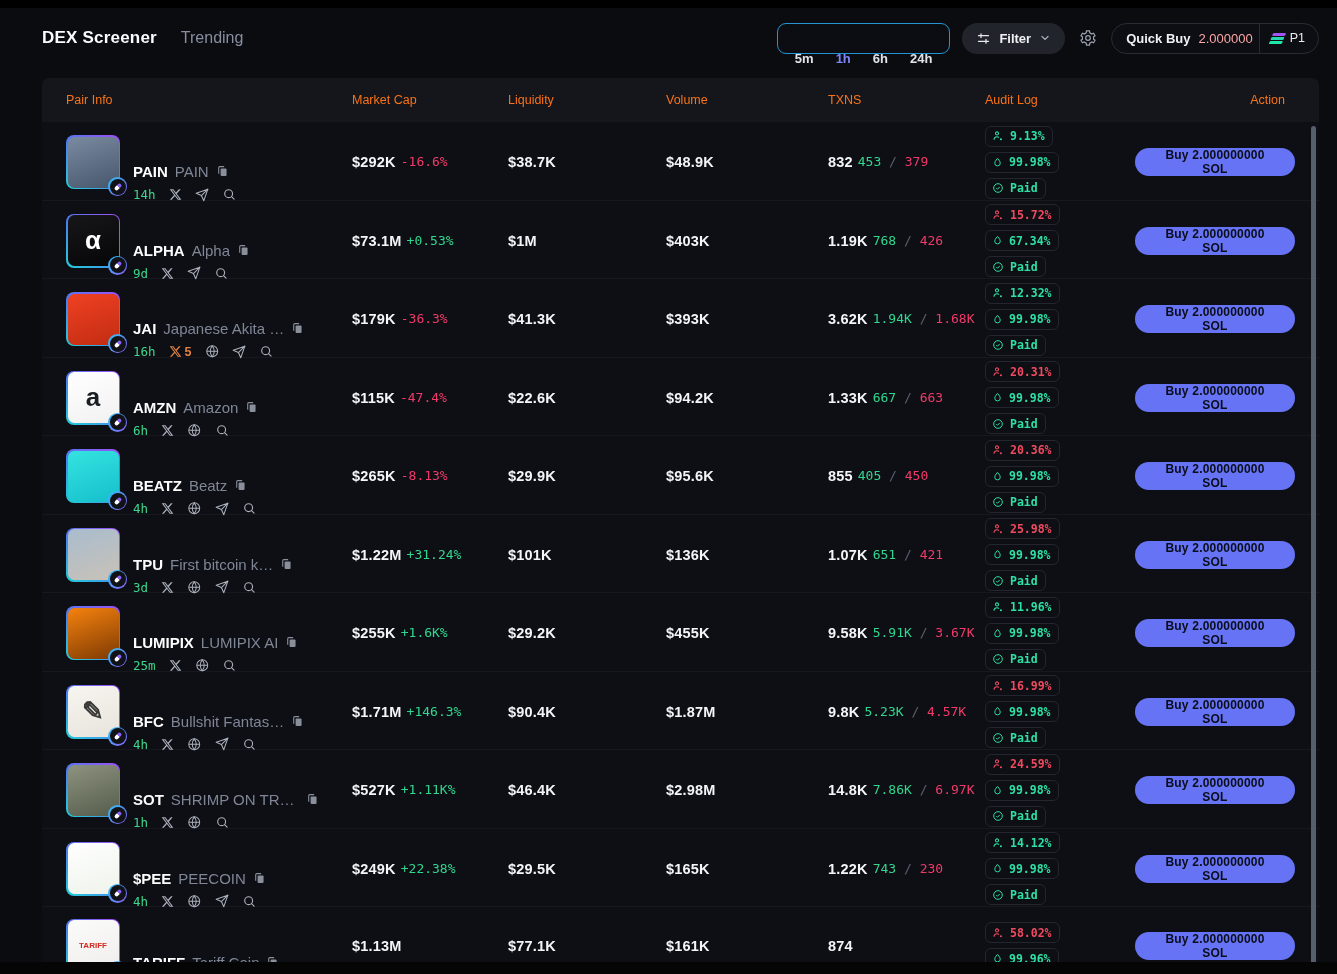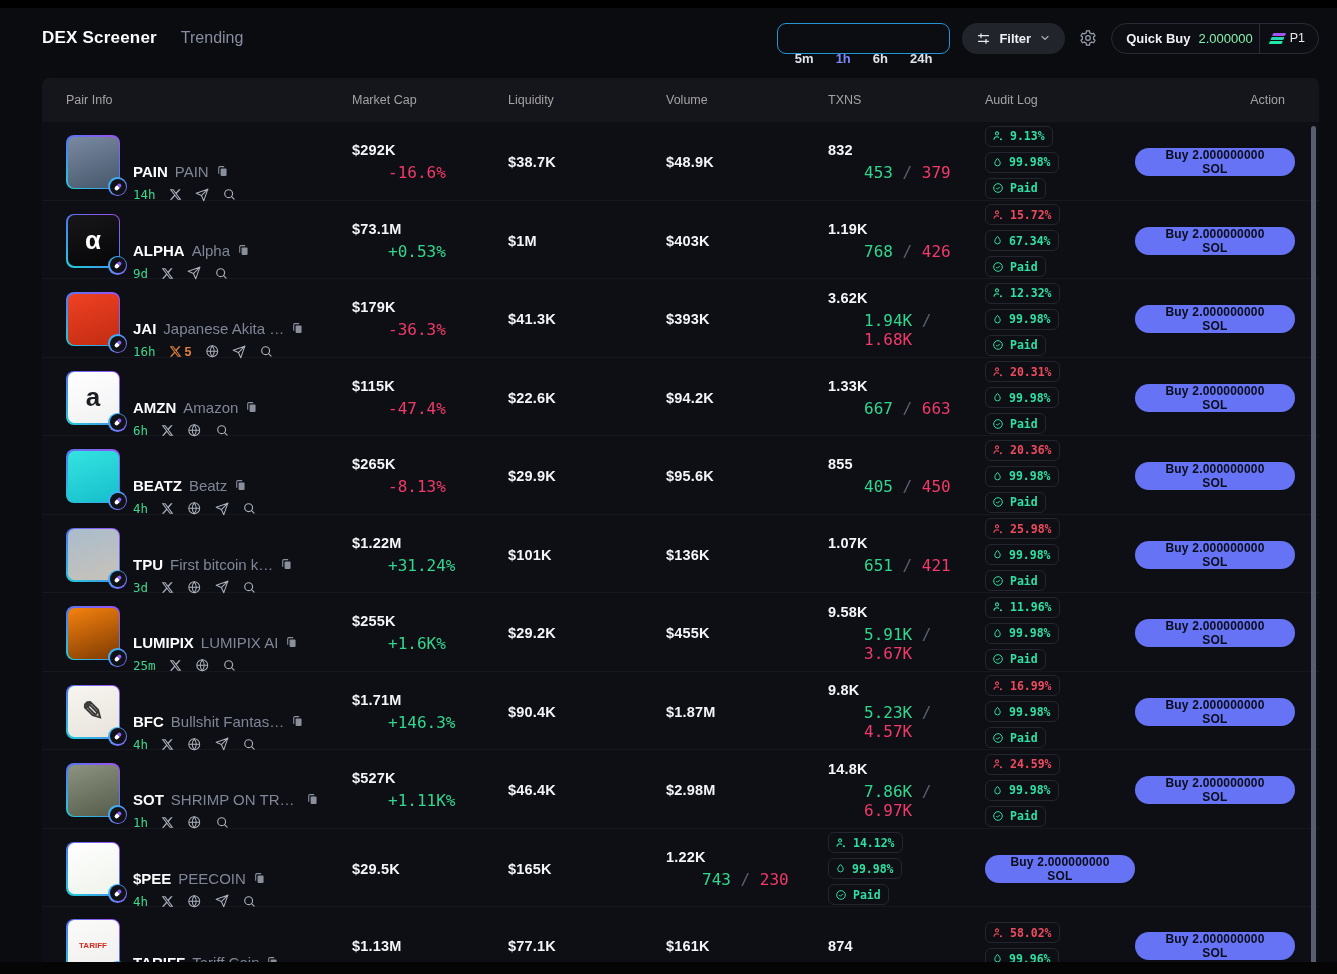--- a/index.html
+++ b/index.html
@@ -21,37 +21,37 @@
   .tf-btn { font-size:13px; font-weight:600; color:#dfe3ea; padding:2px 9px; border-radius:6px; cursor:pointer;margin-top:40px; }
   .tf-btn.active { color:#7d86f8; }
 
   .filter-btn { display:flex; align-items:center; gap:8px; background:#22242c; border-radius:16px; height:31px; padding:0 14px; cursor:pointer; }
   .filter-btn .lbl { font-size:13px; font-weight:bold; color:#eef0f4; }
   .icon-gray { color:#a8aeba; display:inline-flex; }
   .gear-wrap { color:#9aa0ae; display:flex; align-items:center; cursor:pointer; margin:0 2px; }
 
   .quickbuy-pill { display:flex; align-items:center; height:31px; border:1px solid #292c35; border-radius:16px; background:#0d0e13; overflow:hidden; }
   .qb-label { font-size:13px; font-weight:600; color:#eef0f4; padding:0 8px 0 14px; white-space:nowrap; }
-  .qb-value { font-size:13px; color:#86efac; max-width:62px; overflow:hidden; white-space:nowrap; }
+  .qb-value { font-size:13px; color:#fca5a5; max-width:62px; overflow:hidden; white-space:nowrap; }
   .qb-divider { width:1px; align-self:stretch; background:#292c35; margin-left:6px; }
   .qb-preset { display:flex; align-items:center; gap:6px; padding:0 13px 0 11px; cursor:pointer; }
   .qb-preset .p1 { font-size:12.5px; color:#e8eaee; }
   .sol-bars { display:flex; flex-direction:column; gap:1.5px; transform:skewX(-22deg); }
   .sol-bars i { display:block; width:13px; height:2.6px; border-radius:1px; }
 
   
   .table-wrap { position:absolute; top:70px; left:42px; width:1277px; bottom:-40px; background:#0e0f14; border-radius:7px 7px 0 0; overflow:hidden; }
   .grid-row { display:grid; grid-template-columns:286px 156px 158px 162px 157px 150px 1fr; align-items:center; padding:0 24px; }
-  .thead { height:44px; background:#15161c; color:#a3a3a3; font-size:12.5px; }
+  .thead { height:44px; background:#15161c; color:#f97316; font-size:12.5px; }
   .thead .col-action { text-align:right; padding-right:10px; }
 
   .trow { height:78.5px; border-bottom:1px solid #17181e; background:#0e0f14; }
-  .cell-col { display:flex; flex-direction:column; gap:5px; }
+  .cell-col { display:flex; flex-direction:row; gap:5px; }
   .val-main { font-size:14.5px; font-weight:600; color:#f4f5f8; letter-spacing:.2px; }
-  .val-sub { font-size:16px;margin-left:36px; }
+  .val-sub { font-size:13px; }
   .up { color:#31d78f; } .down { color:#f13a6a; }
   .slash { color:#596070; }
 
   .pair-cell { display:flex; align-items:center; gap:13px; }
   .av-outer { position:relative; width:54px; height:54px; flex:0 0 54px; }
   .av-border { width:54px; height:54px; border-radius:8px; padding:1.5px; background:linear-gradient(215deg,#a04ef5 0%,#4d7df0 48%,#22cfd8 100%); }
   .av-img { width:100%; height:100%; border-radius:6.5px; display:flex; align-items:center; justify-content:center; overflow:hidden; font-weight:bold; }
   .av-badge { position:absolute; right:-7px; bottom:-7px; width:19px; height:19px; border-radius:50%; padding:1.5px; background:linear-gradient(135deg,#29c7f5,#8a5cf6); }
   .av-badge .inner { width:100%; height:100%; border-radius:50%; background:#101218; display:flex; align-items:center; justify-content:center; }
   .capsule { width:8px; height:4px; border-radius:2px; transform:rotate(-45deg); background:linear-gradient(90deg,#ffffff 55%,#8a63f3 55%); }
@@ -1017,20 +1017,24 @@
                 </span>
                 <span class="soc">
                   <svg viewBox="0 0 24 24" width="14.5" height="14.5" fill="none" stroke="currentColor" stroke-width="1.9" stroke-linecap="round">
                     <circle cx="11" cy="11" r="6.5"></circle>
                     <path d="M20 20l-4.2-4.2"></path>
                   </svg>
                 </span>
               </div>
             </div>
           </div>
+          <div class="cell-col">
+            <div class="val-main">$249K</div>
+            <div class="val-sub mono up">+22.38%</div>
+          </div>
           <div><span class="val-main">$29.5K</span></div>
           <div><span class="val-main">$165K</span></div>
           <div class="cell-col">
             <div class="val-main">1.22K</div>
             <div class="val-sub mono"><span class="up">743</span><span class="slash"> / </span><span class="down">230</span></div>
           </div>
           <div class="audit-cell">
             <div class="audit-pill good">
               <span style="display:inline-flex">
                 <svg viewBox="0 0 24 24" width="12" height="12" fill="none" stroke="currentColor" stroke-width="2.1">

